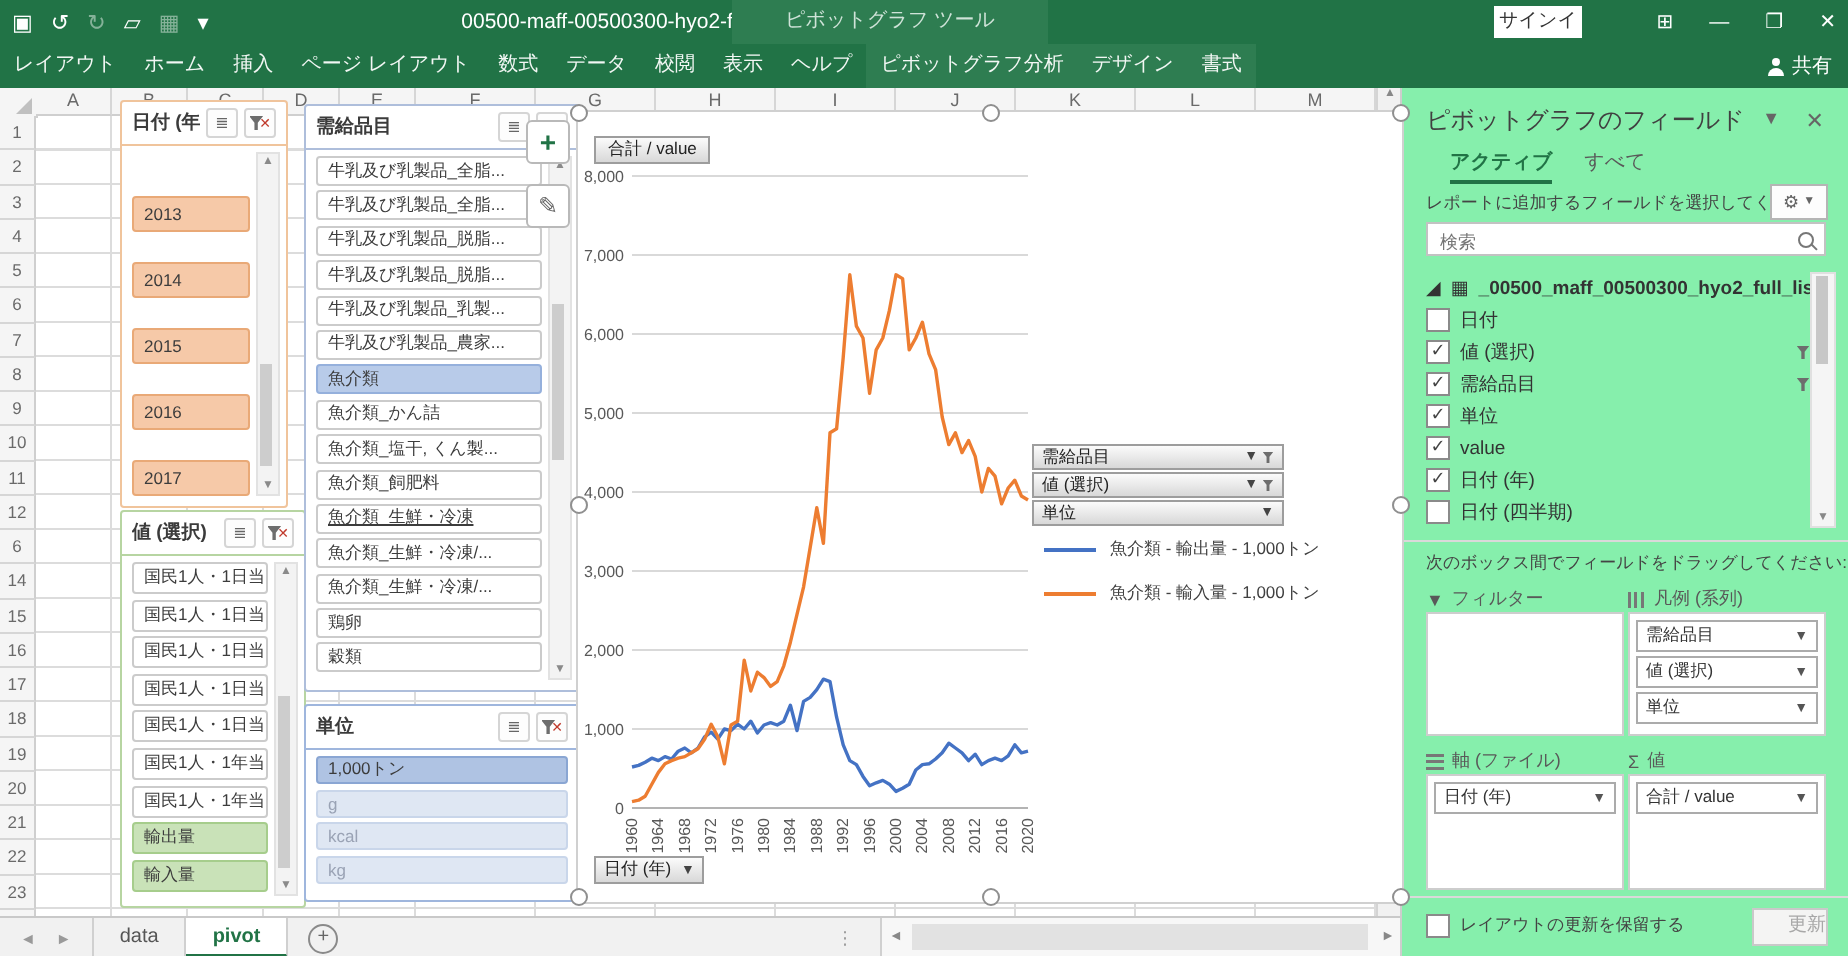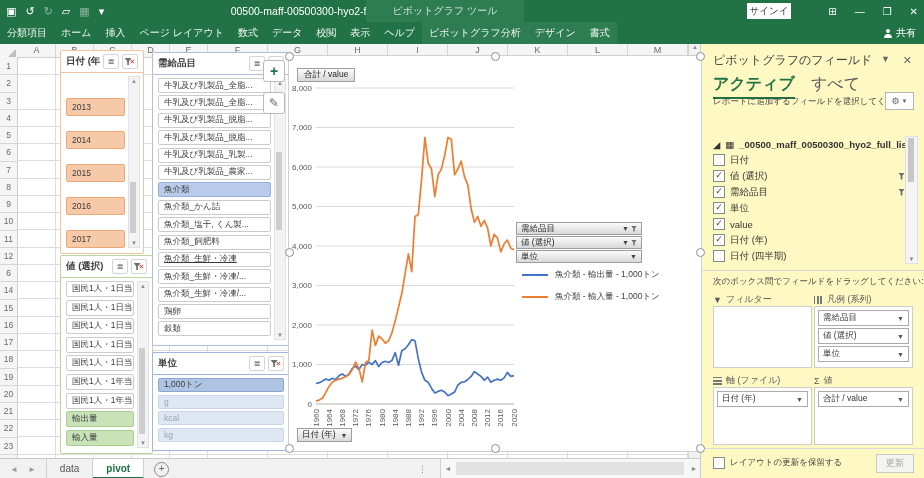--- a/index.html
+++ b/index.html
@@ -92,25 +92,25 @@
   .sheettab{font-size:10px;line-height:19px;padding:0 13px;color:#555;border-right:1px solid #d0d0d0;}
   .sheettab.first{border-left:1px solid #d0d0d0;}
   .sheettab.active{background:#fff;color:#217346;font-weight:bold;border-bottom:2px solid #217346;box-sizing:border-box;}
   #newsheet{width:13px;height:13px;border:1px solid #8a8a8a;border-radius:50%;color:#666;font-size:10px;line-height:12px;text-align:center;margin:3px 0 0 10px;}
   #hsplit{position:absolute;left:418px;top:5px;color:#999;font-size:9px;}
   #hscroll{position:absolute;left:440px;top:459px;width:260px;height:19px;background:#f7f7f7;border-left:1px solid #d0d0d0;z-index:2;}
   #hscroll .ar{position:absolute;top:0;width:14px;height:19px;font-size:7px;color:#888;text-align:center;line-height:19px;}
   #hscroll .thumb{position:absolute;left:15px;top:3px;width:228px;height:13px;background:#e2e2e2;}
 
   
-  #pane{position:absolute;left:700px;top:44px;width:224px;height:434px;background:#fef9c3;border-left:1px solid #cdcdcd;box-sizing:border-box;z-index:2;}
+  #pane{position:absolute;left:700px;top:44px;width:224px;height:434px;background:#86efac;border-left:1px solid #cdcdcd;box-sizing:border-box;z-index:2;}
   #pane-title{position:absolute;left:12px;top:8px;font-size:12px;color:#404040;}
   #pane-close,#pane-dd{position:absolute;top:10px;font-size:9px;color:#666;}
   #pane-dd{right:34px;}#pane-close{right:12px;font-size:11px;}
-  #pane-tabs{position:absolute;left:12px;top:30px;display:flex;gap:16px;font-size:16px;}
+  #pane-tabs{position:absolute;left:24px;top:30px;display:flex;gap:16px;font-size:10px;}
   .ptab{color:#595959;padding-bottom:2px;}
   .ptab.active{color:#217346;font-weight:bold;border-bottom:2px solid #217346;}
   #pane-hint{position:absolute;left:12px;top:52px;font-size:8.5px;color:#444;}
   #gearbtn{position:absolute;right:10px;top:48px;width:27px;height:16px;border:1px solid #b5b5b5;background:#fdfdfd;
            display:flex;align-items:center;justify-content:center;gap:2px;font-size:9px;color:#666;}
   #searchbox{position:absolute;left:12px;top:67px;width:200px;height:17px;background:#fff;border:1px solid #c2c2c2;box-sizing:border-box;}
   #searchbox input{position:absolute;left:4px;top:1px;width:175px;height:13px;border:none;outline:none;font-size:9px;color:#555;background:transparent;font-family:inherit;}
   .mag{position:absolute;right:5px;top:4px;width:6px;height:6px;border:1.2px solid #777;border-radius:50%;}
   .mag:after{content:'';position:absolute;width:4px;height:1.2px;background:#777;transform:rotate(45deg);right:-3.4px;bottom:-1px;}
   #fieldlist{position:absolute;left:12px;top:92px;width:192px;}
@@ -126,21 +126,21 @@
   .area-head{position:absolute;font-size:9px;color:#595959;display:flex;align-items:center;gap:4px;}
   .area-box{position:absolute;width:99px;background:#fff;border:1px solid #cdcdcd;box-sizing:border-box;padding:3px 3px;}
   .pill{height:14px;border:1px solid #ababab;background:#fff;display:flex;align-items:center;justify-content:space-between;
         font-size:8.5px;color:#333;padding:0 4px;margin-bottom:2px;}
   .pill .dar{font-size:7px;color:#555;}
   .icon-rows{width:9px;height:8px;background:repeating-linear-gradient(to bottom,#777 0 1.5px,transparent 1.5px 3.2px);}
   .icon-cols{width:9px;height:8px;background:repeating-linear-gradient(to right,#777 0 1.5px,transparent 1.5px 3.2px);}
   #pane-bot-sep{position:absolute;left:0;top:404px;width:100%;border-top:1px solid #d9d9d9;}
   #defer-row{position:absolute;left:12px;top:413px;display:flex;align-items:center;gap:5px;font-size:8.5px;color:#444;}
   #updatebtn{position:absolute;right:10px;top:410px;width:36px;height:17px;border:1px solid #c9c9c9;background:#f4f4f3;
-             color:#a8a8a8;font-size:9.5px;text-align:center;line-height:16px;}
+             color:#a8a8a8;font-size:9.5px;text-align:right;line-height:16px;}
 </style>
 </head>
 <body>
 
 <div id="app">
 
   <div id="titlebar">
     <div id="qat">
         <span>▣</span>
         <span>↺</span>
@@ -155,21 +155,21 @@
     <div id="winbtns">
         <span>⊞</span>
         <span>—</span>
         <span>❐</span>
         <span>✕</span>
       </div>
   </div>
 
   <div id="ribbonrow">
     <div id="main-tabs" style="display:flex;">
-        <span class="rtab">分類項目</span>
+        <span class="rtab">レイアウト</span>
         <span class="rtab">ホーム</span>
         <span class="rtab">挿入</span>
         <span class="rtab">ページ レイアウト</span>
         <span class="rtab">数式</span>
         <span class="rtab">データ</span>
         <span class="rtab">校閲</span>
         <span class="rtab">表示</span>
         <span class="rtab">ヘルプ</span>
       </div>
     <div id="ctxtabs">
@@ -452,20 +452,24 @@
     <div id="pane-close">✕</div>
     <div id="pane-tabs">
         <span class="ptab active">アクティブ</span>
         <span class="ptab">すべて</span>
       </div>
     <div id="pane-hint">レポートに追加するフィールドを選択してください:</div>
     <div id="gearbtn">
       <span>⚙</span>
         <span style="font-size:6px;">▼</span>
     </div>
+    <div id="searchbox">
+      <input placeholder="検索" style="">
+      <span class="mag"></span>
+    </div>
     <div id="fieldlist">
         <div class="frow tbl-row">
           <span>◢</span>
           <span>▦</span>
           <span class="lbl">_00500_maff_00500300_hyo2_full_list</span>
         </div>
         <div class="frow">
           <span class="cb"></span>
           <span class="lbl">日付</span>
         </div>

